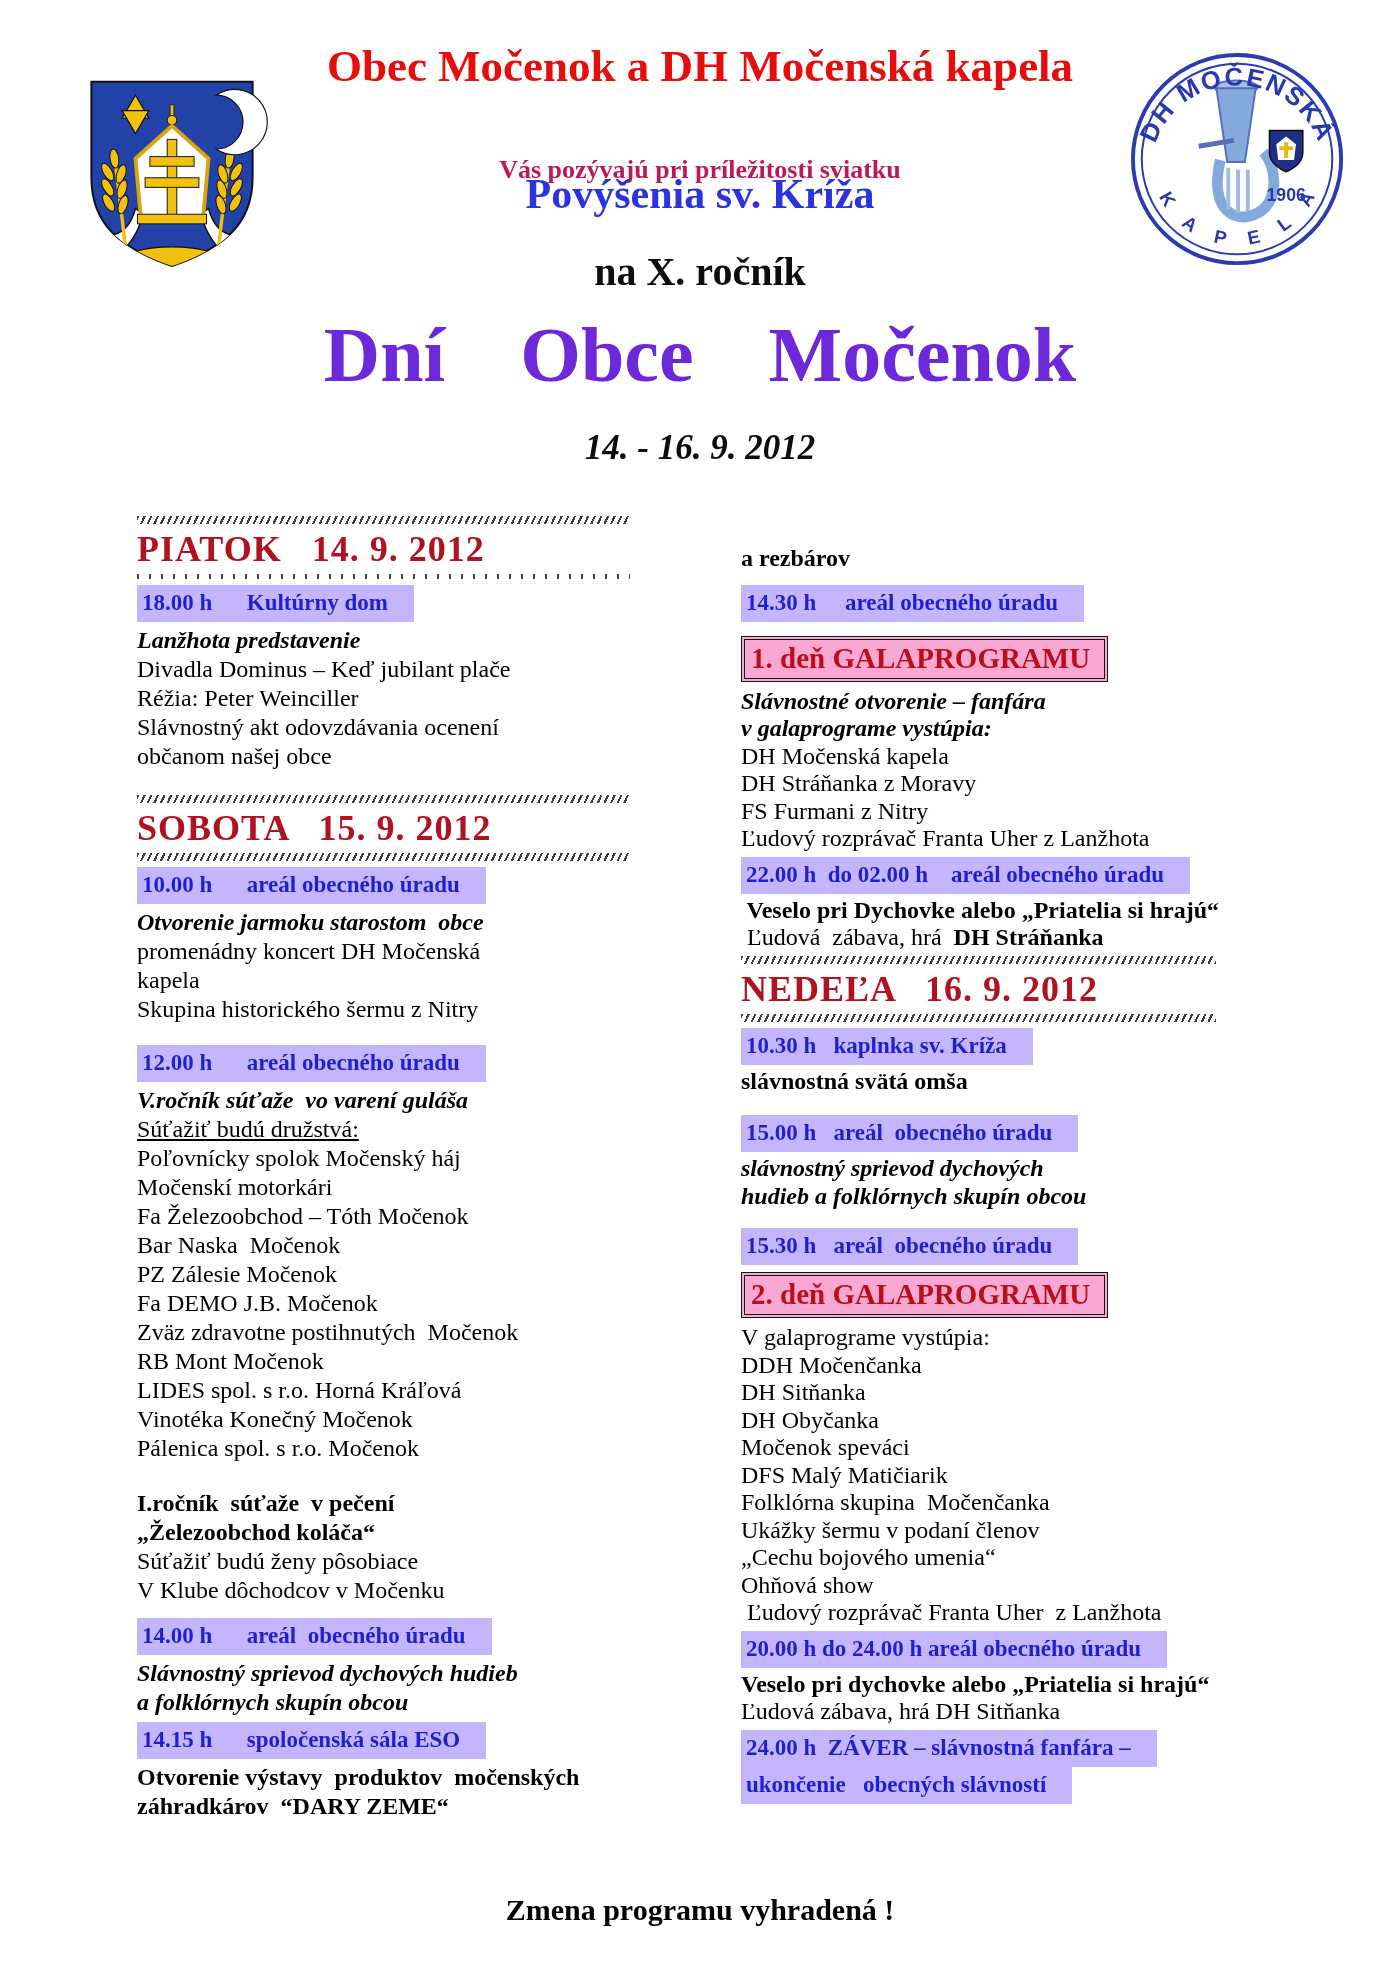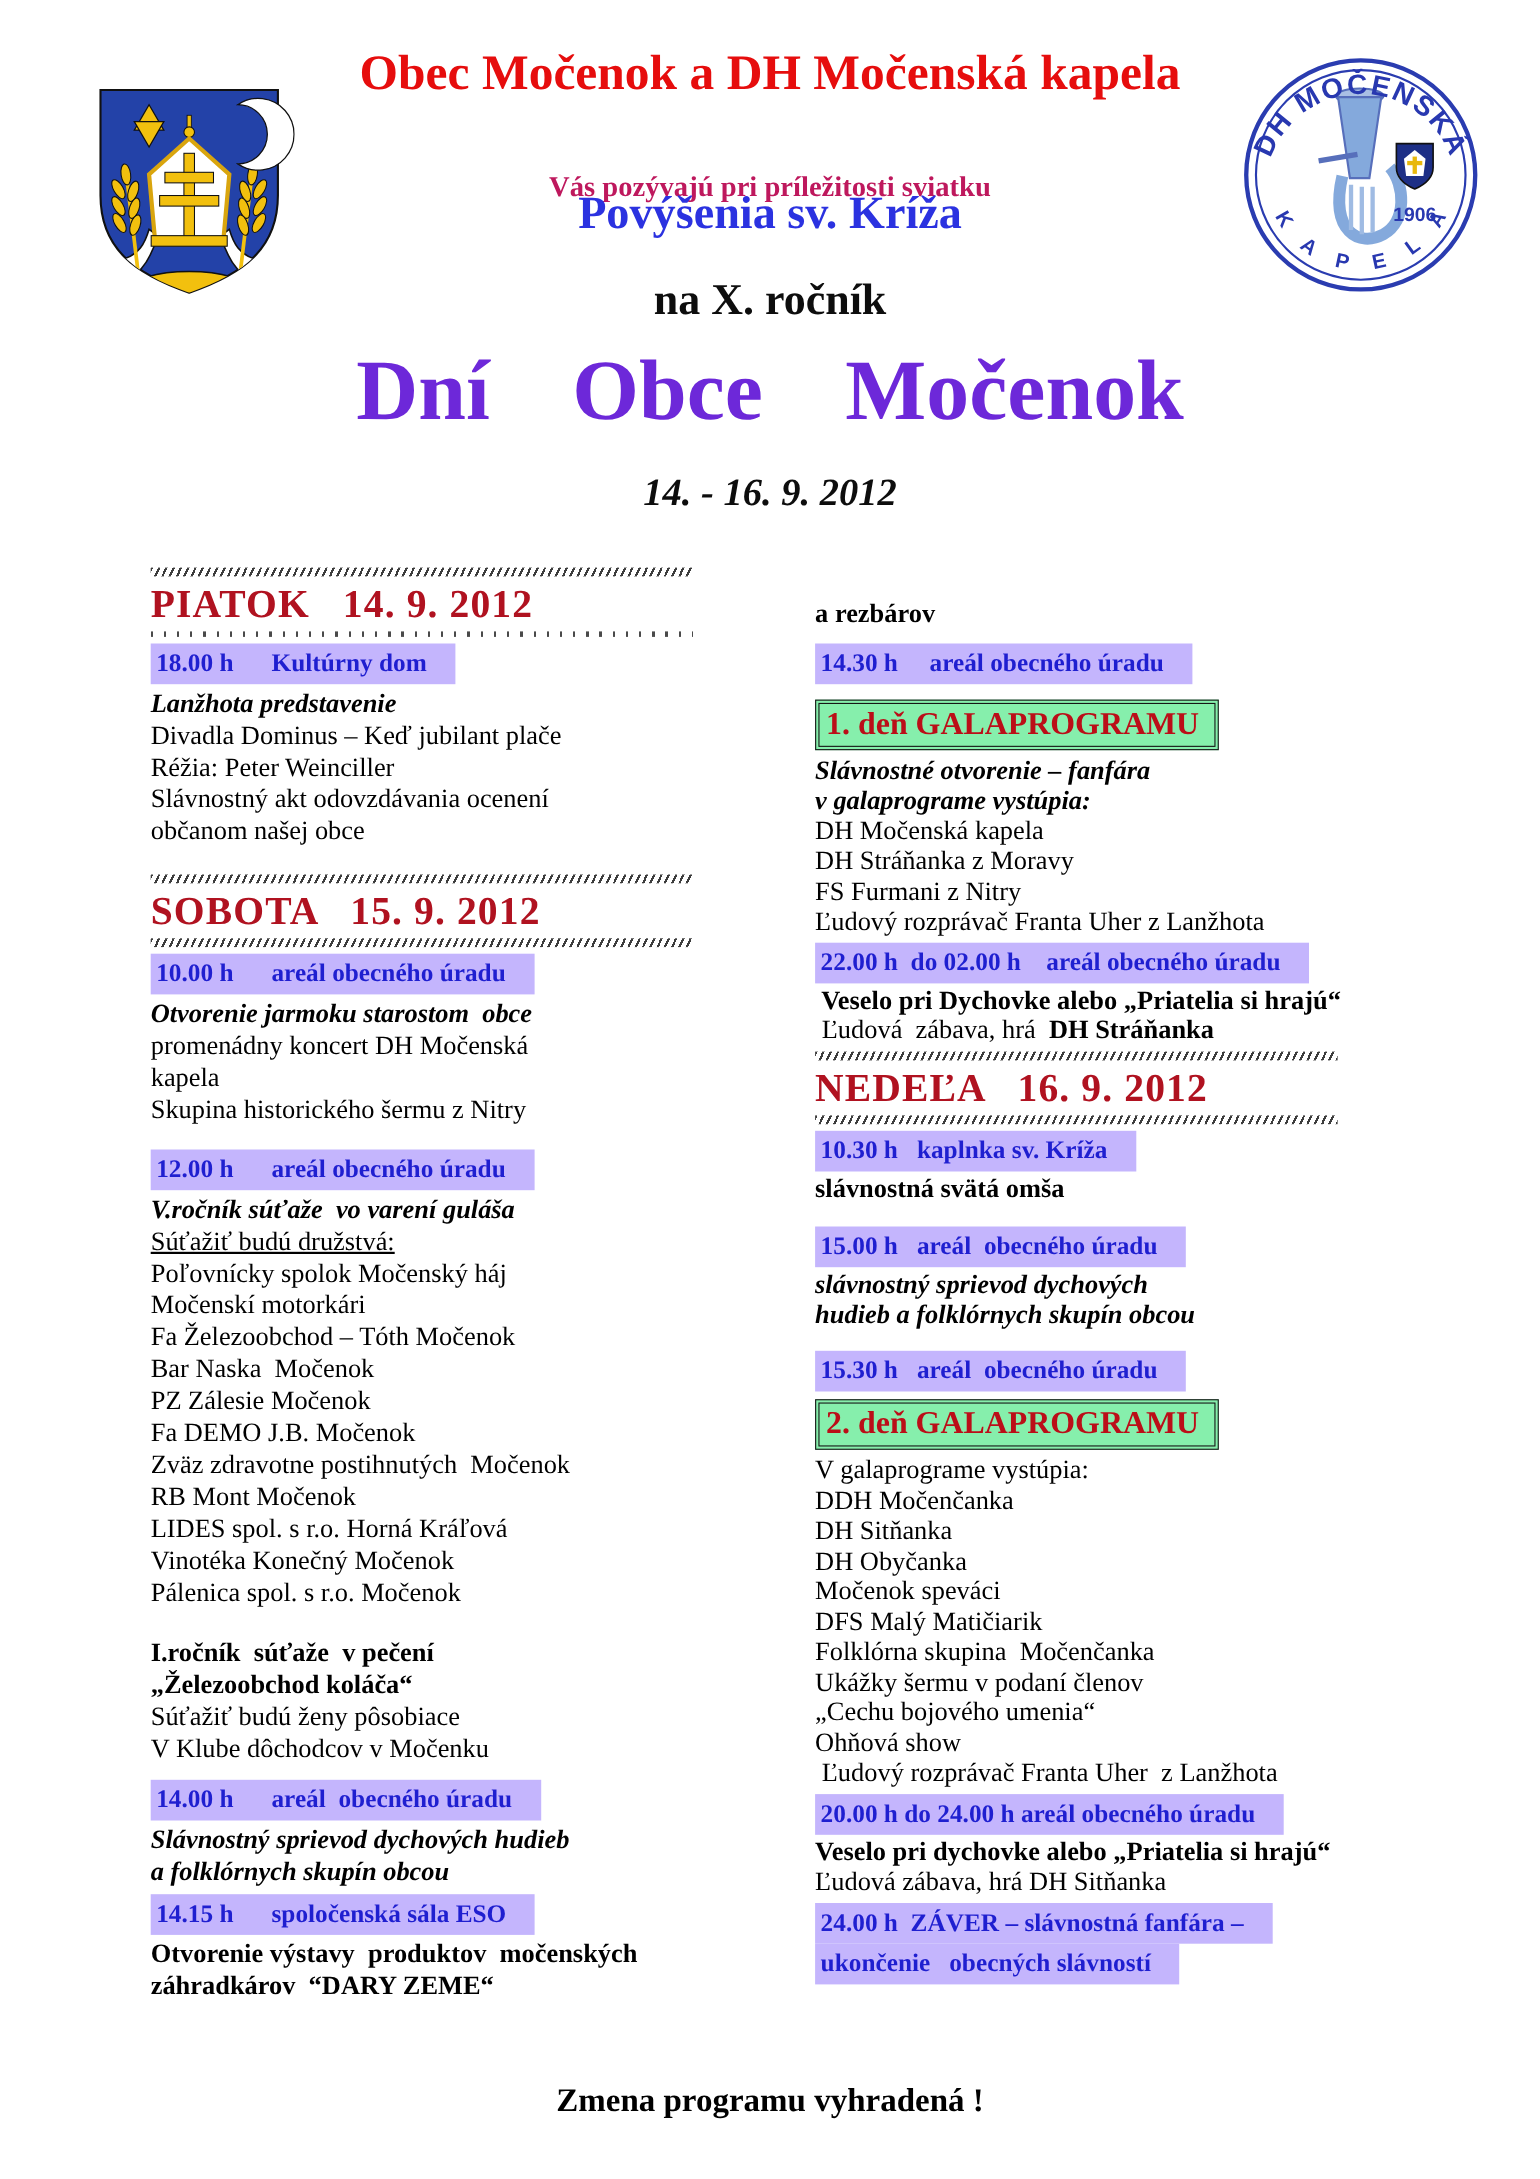--- a/index.html
+++ b/index.html
@@ -29,21 +29,21 @@
   .bar{display:table;background:#c4b5fd;color:#1f1fd0;font-weight:700;font-size:23px;line-height:28px;padding:4px 26px 5px 5px;margin:5px 0 4px;white-space:pre;}
   .col-right .bar{margin:4px 0 3px;}
   .bar2{margin:4px 0 3px;}
   .bar2 .bar{margin:0;}
 
   .day-wrap{margin:4px 0 6px;width:-moz-fit-content;width:fit-content;min-width:88%;}
   .day-title{font-size:36px;font-weight:700;color:#b01220;line-height:46px;white-space:pre;letter-spacing:1px;}
   .hatch{height:8px;margin:2px 0;background-image:repeating-linear-gradient(115deg,#3c3c3c 0 2px,transparent 2px 6px);}
   .hatch.dots{height:5px;background-image:repeating-linear-gradient(90deg,#4a4a4a 0 2px,transparent 2px 12px);}
 
-  .boxed{display:table;border:4px double #161616;color:#bb0e18;font-weight:700;font-size:29px;line-height:33px;padding:2px 14px 3px 6px;margin:7px 0 6px;white-space:pre;background:#86efac;}
+  .boxed{display:table;border:4px double #161616;color:#bb0e18;font-weight:700;font-size:29px;line-height:33px;padding:2px 14px 3px 6px;margin:7px 0 6px;white-space:pre;background:#f9a8d4;}
 
   .footer{position:absolute;top:1812px;left:60px;right:60px;text-align:center;font-weight:700;font-size:30px;line-height:39px;white-space:pre;}
   .gap{width:100%;}
 </style>
 </head>
 <body>
 
 <div class="hline h-organizers">Obec Močenok a DH Močenská kapela</div>
 <div class="hline h-invite">Vás pozývajú pri príležitosti sviatku</div>
 <div class="hline h-feast">Povýšenia sv. Kríža</div>

